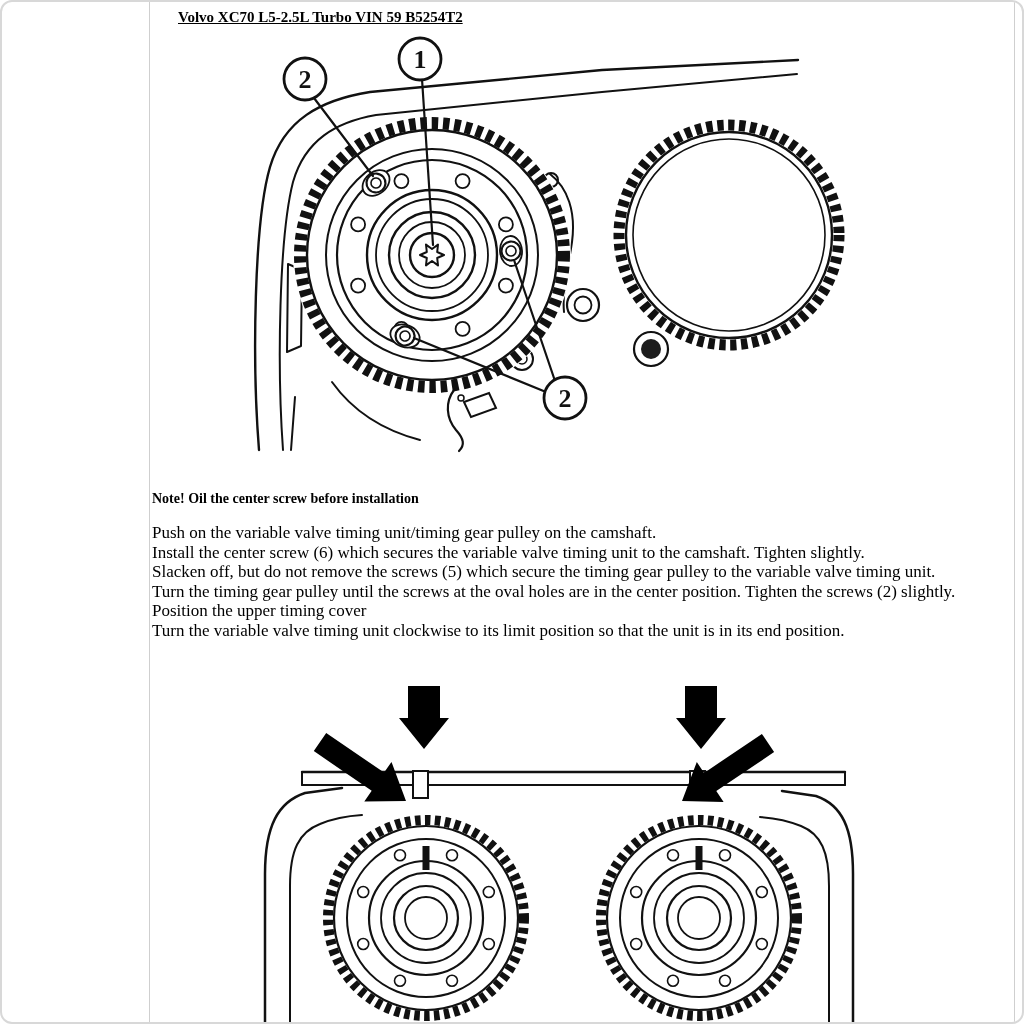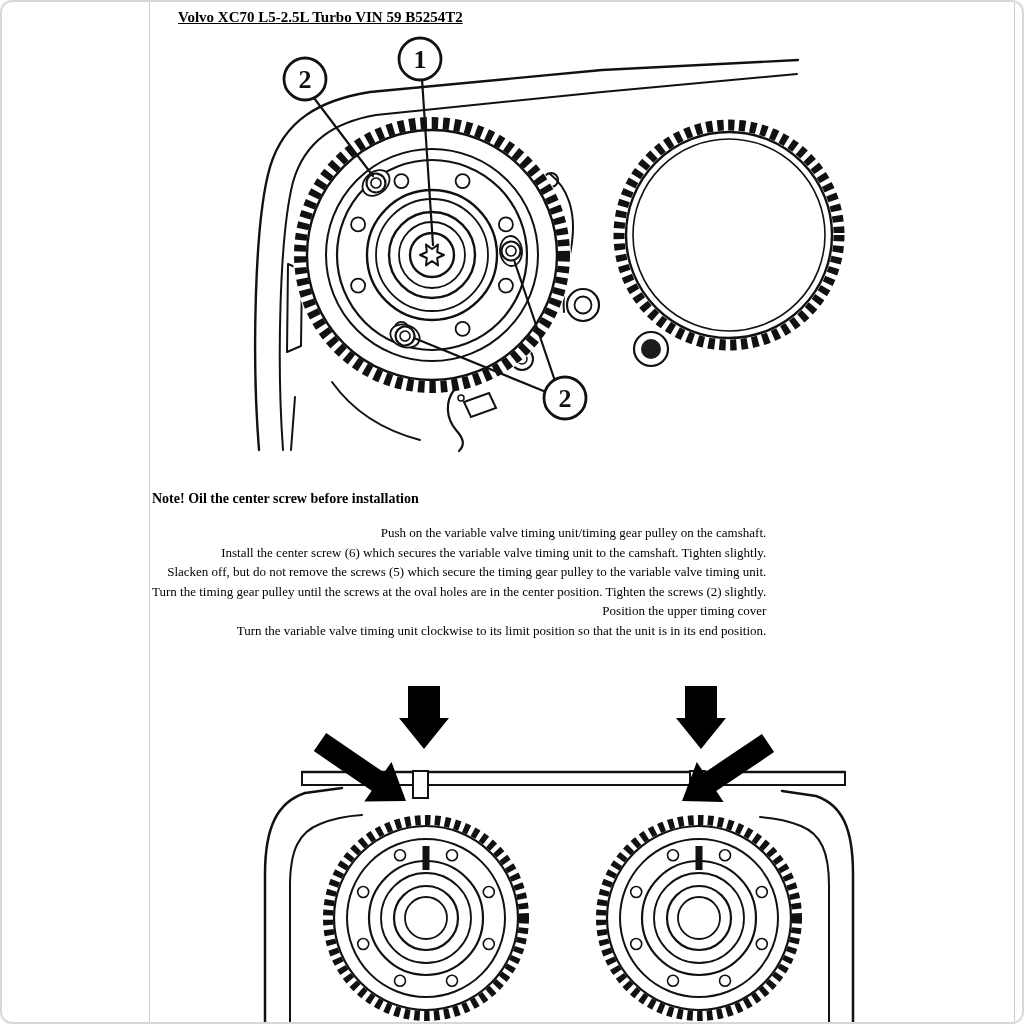--- a/index.html
+++ b/index.html
@@ -13,21 +13,21 @@
   .scan-edge.left{left:147px;}
   .scan-edge.right{left:1012px;}
   .header{
     position:absolute;left:176px;top:7px;
     font-size:15px;font-weight:bold;text-decoration:underline;white-space:nowrap;
   }
   .note{
     position:absolute;left:150px;top:489px;
     font-size:14px;font-weight:bold;white-space:nowrap;
   }
-  .instructions{position:absolute;left:150px;top:521px;font-size:13px;line-height:19.5px;text-align:right;}
+  .instructions{position:absolute;left:150px;top:521px;font-size:17px;line-height:19.5px;}
   .instructions div{white-space:nowrap;}
   svg{position:absolute;left:0;}
   svg.top{top:0;}
   svg.bottom{top:660px;}
   .ln{stroke:#111;fill:none;stroke-linecap:round;stroke-linejoin:round;}
   .callout-circle{fill:#fff;stroke:#111;stroke-width:2.8;}
   .callout-text{font-family:"Liberation Serif","DejaVu Serif",serif;font-size:26px;font-weight:bold;text-anchor:middle;fill:#111;}
 </style>
 </head>
 <body>

